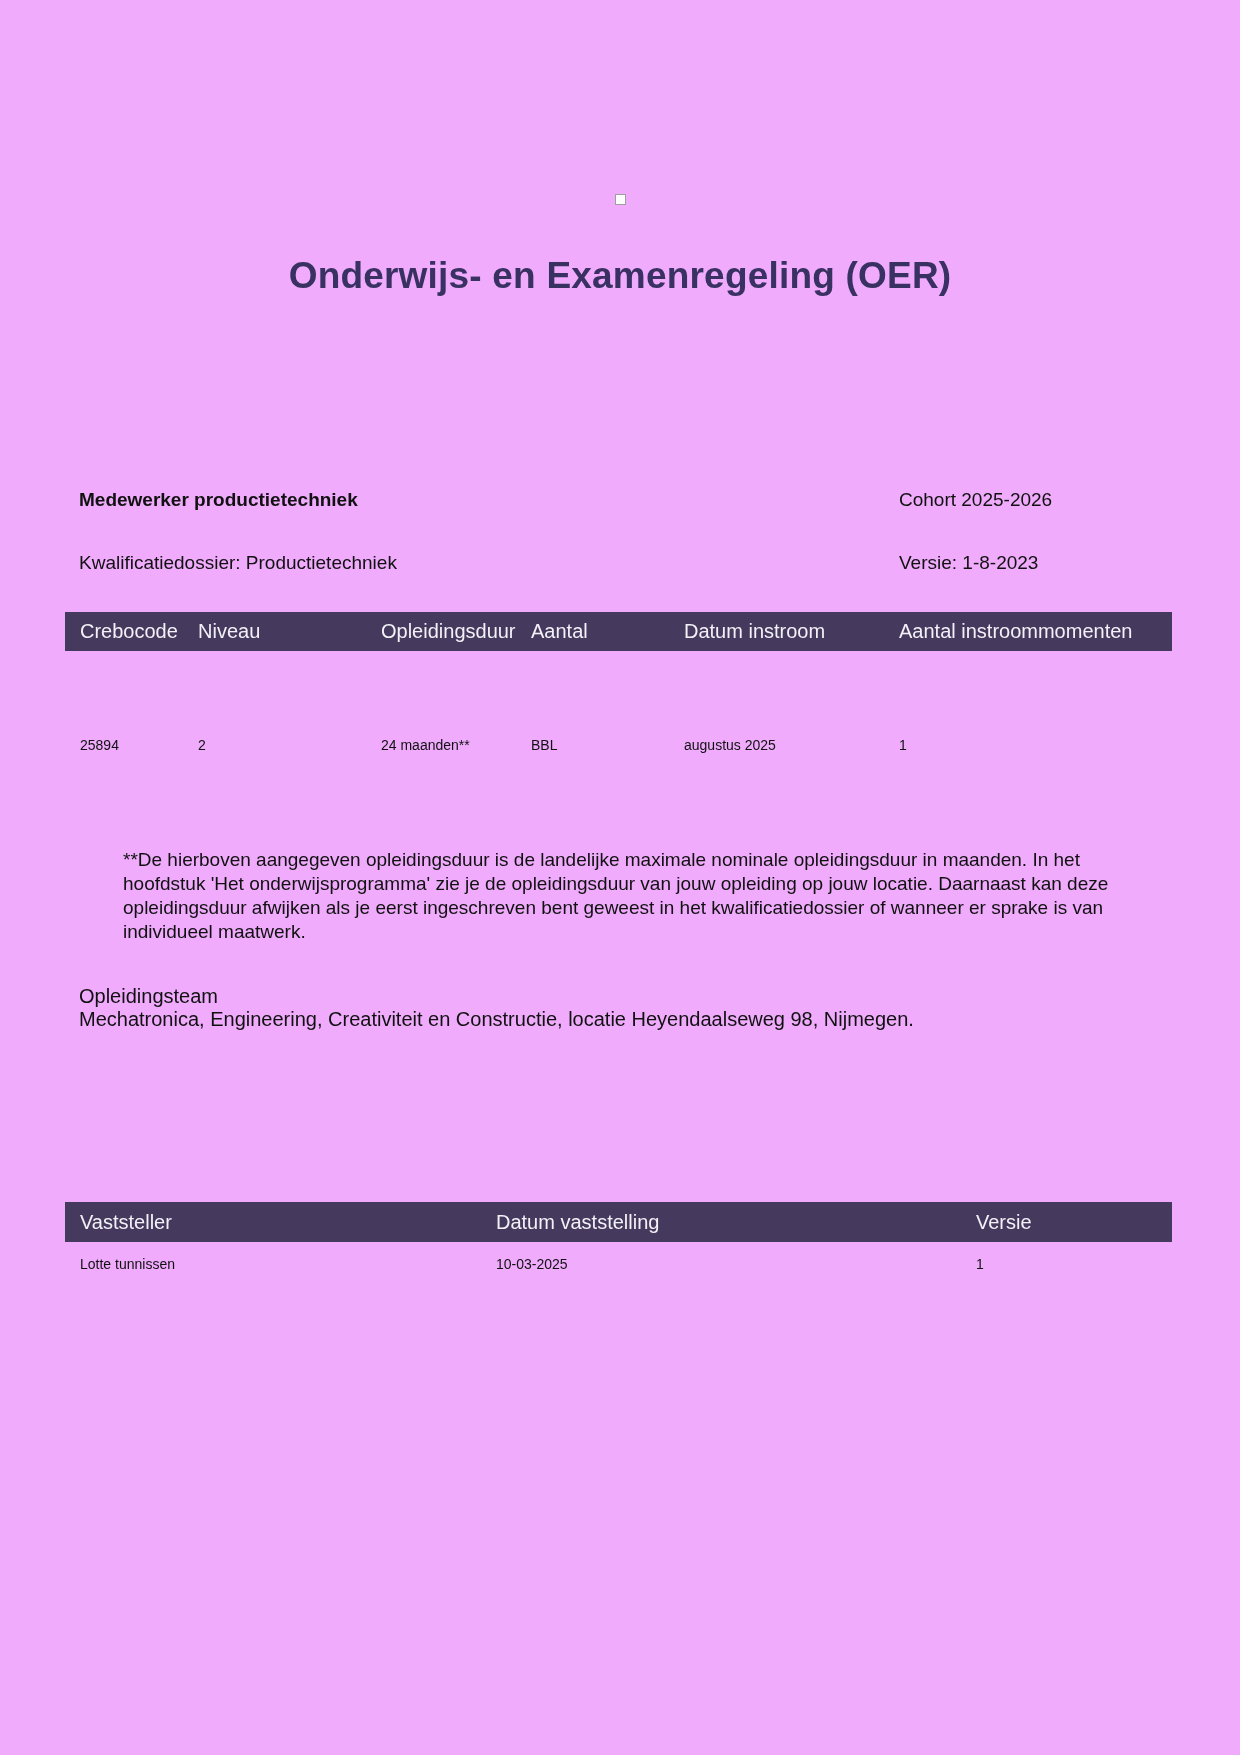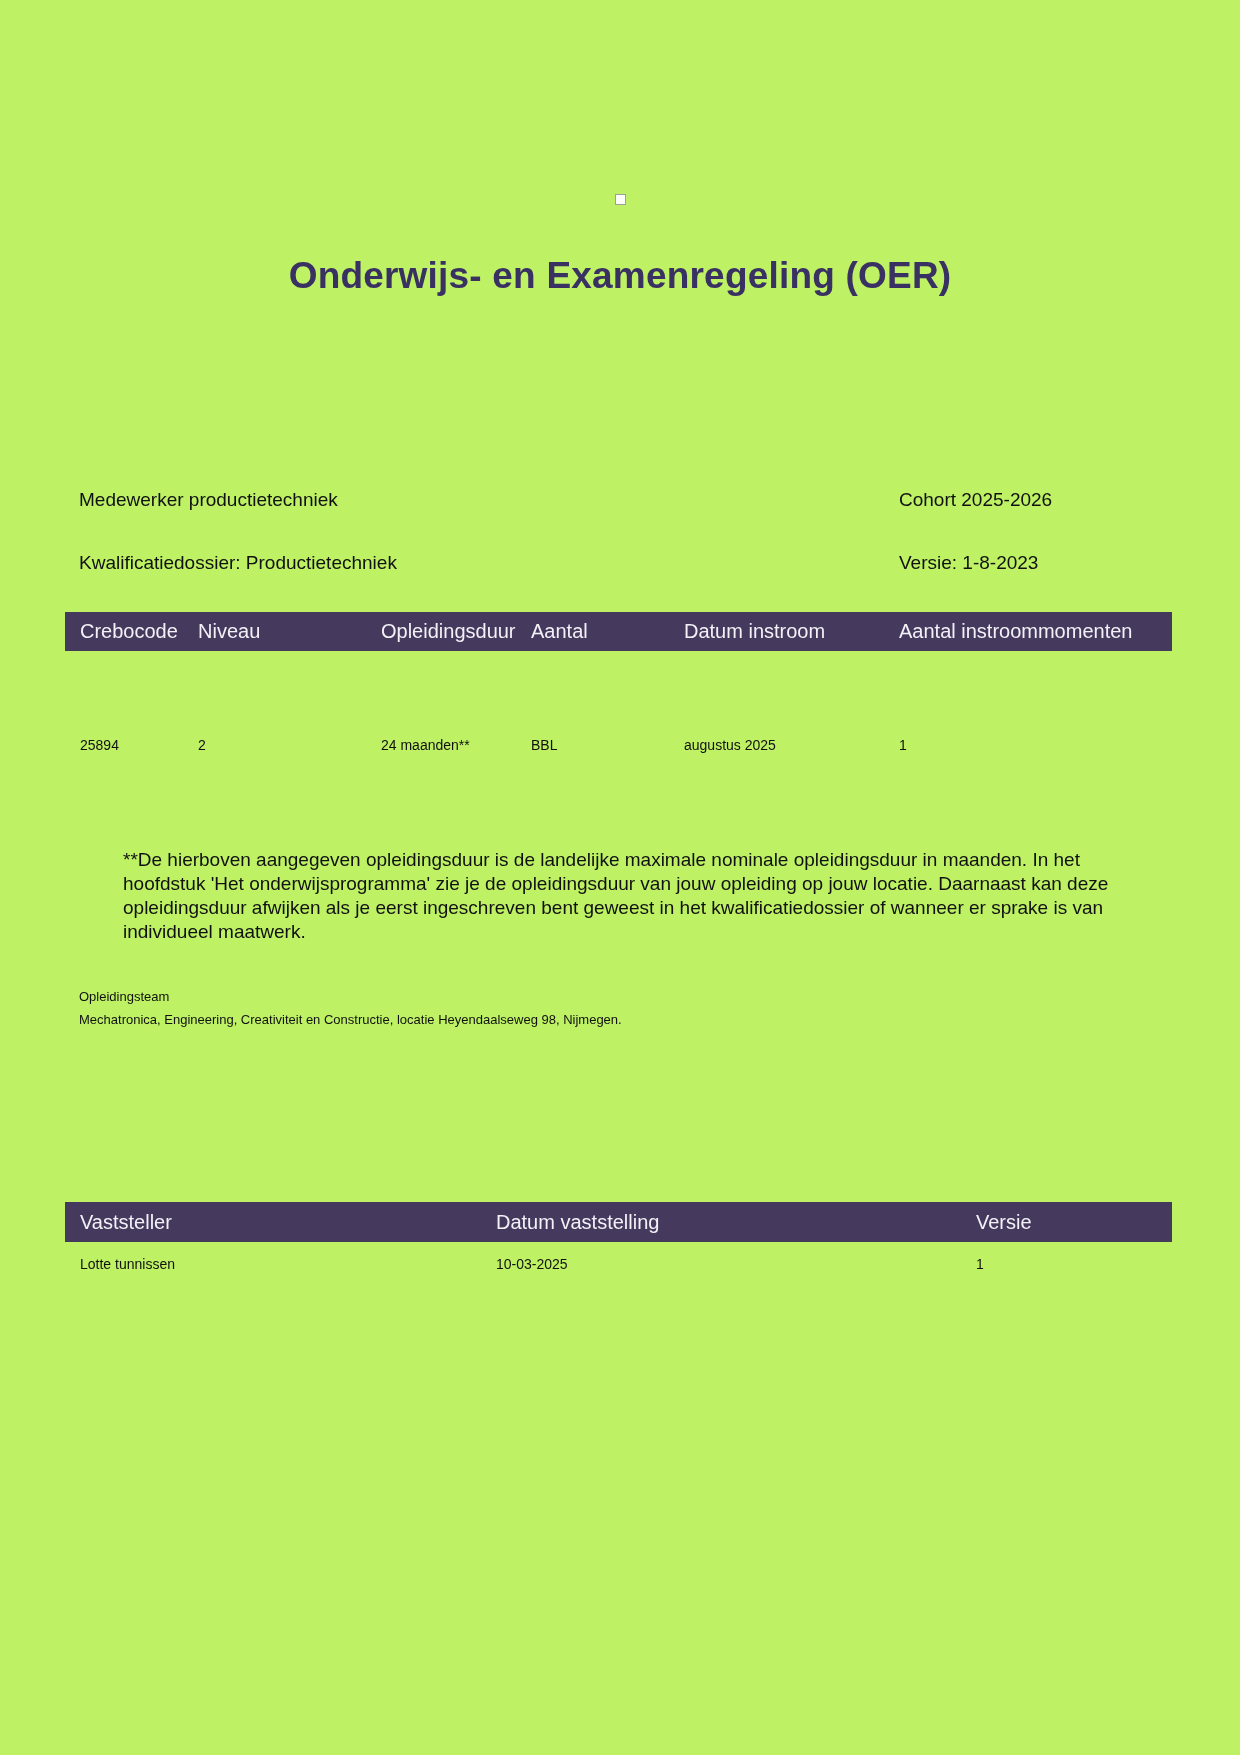--- a/index.html
+++ b/index.html
@@ -1,19 +1,19 @@
 <!DOCTYPE html>
 <html style="--accent: #453a5e; --title: #3a3163; --headertext: #f3f1f7;"><head>
 <meta charset="utf-8">
 <style>
   html,body{margin:0;padding:0;background:#fff;}
   .page{
     position:relative;
     width:1240px;height:1755px;
-    background:#bef264;
+    background:#f0abfc;
     font-family:"Liberation Sans", sans-serif;
     color:#111;
     overflow:hidden;
   }
   
   .img-placeholder{
     position:absolute;left:615px;top:194px;
     width:9px;height:9px;
     border:1px solid #9e9e9e;
     background:#fdfdfd;
@@ -22,21 +22,21 @@
     position:absolute;left:0;right:0;top:255px;
     text-align:center;
     font-size:37px;line-height:42px;font-weight:bold;
     color:var(--title,#3a3163);
     letter-spacing:0.2px;
   }
   .meta-row{position:absolute;left:0;right:0;height:24px;font-size:19px;}
   .meta-row .l{position:absolute;left:79px;white-space:nowrap;}
   .meta-row .r{position:absolute;left:899px;white-space:nowrap;}
   .meta-row1{top:489px;}
-  .meta-row1 .l{font-weight:normal;}
+  .meta-row1 .l{font-weight:bold;}
   .meta-row2{top:552px;}
 
   .tbl{position:absolute;left:65px;width:1107px;}
   .thead{
     position:relative;height:39px;
     background:var(--accent,#453a5e);
     color:var(--headertext,#f3f1f7);
     font-size:20px;
   }
   .thead .c{position:absolute;top:0;line-height:39px;white-space:nowrap;text-align:right;}
@@ -60,21 +60,21 @@
   .t3 .thead .c{line-height:41px}
   .t3 .c1{left:15px}.t3 .c2{left:431px}.t3 .c3{left:911px}
   .t3 .trow{margin-top:10px;}
 
   .footnote{
     position:absolute;left:79px;top:848px;width:1028px;
     font-size:19px;line-height:24px;margin-left:44px;
   }
   .team{
     position:absolute;left:79px;top:985px;width:1028px;
-    font-size:13px;line-height:23px;
+    font-size:20px;line-height:23px;
   }
 </style>
 </head>
 <body>
 
 <div class="page">
 
   <div class="img-placeholder"></div>
 
   <div class="doc-title">Onderwijs- en Examenregeling (OER)</div>

